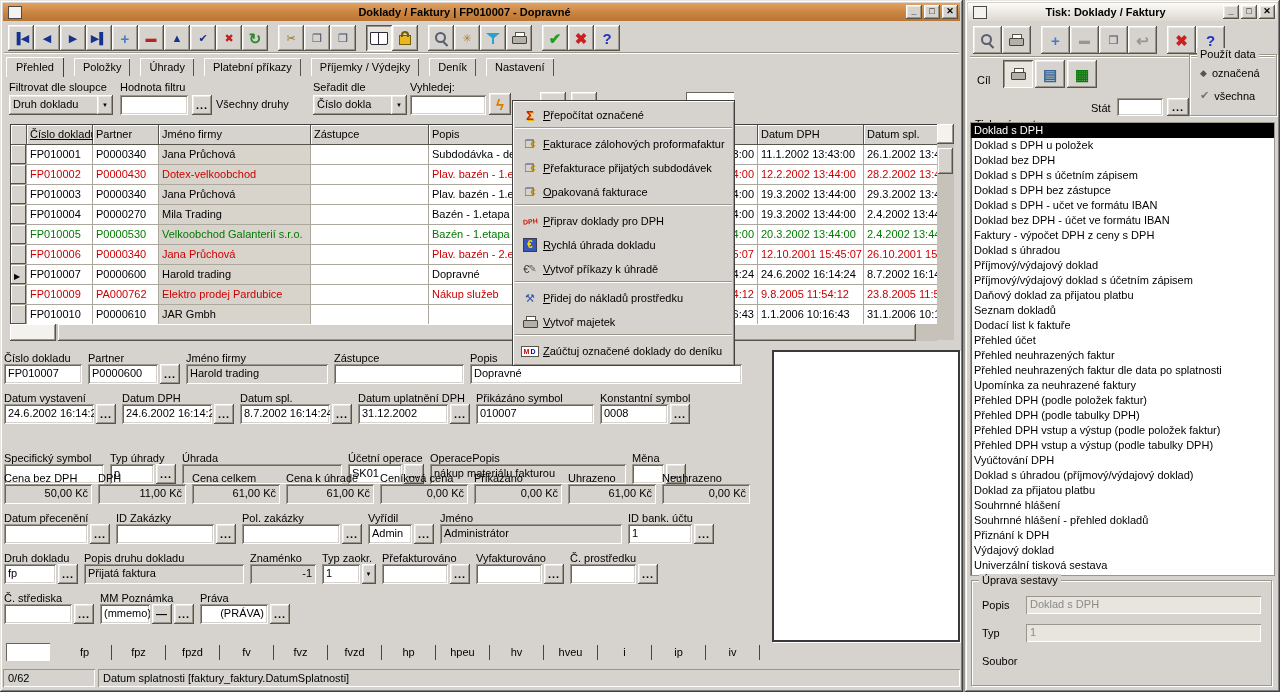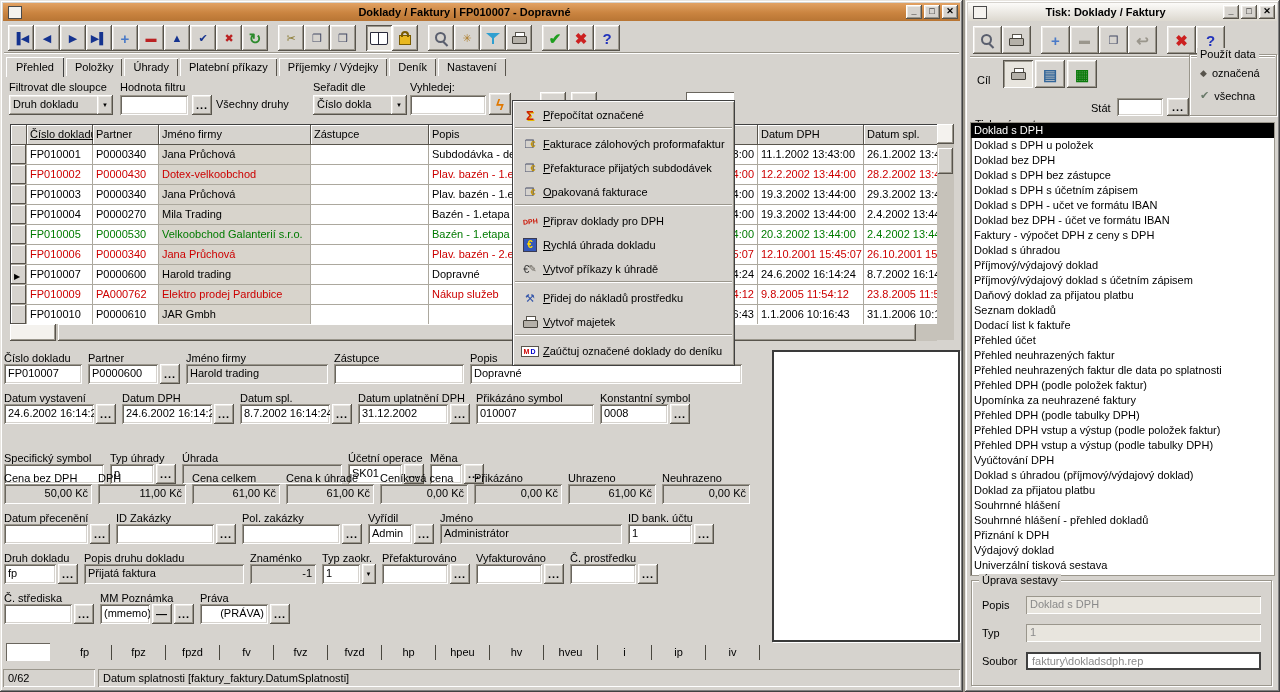--- a/index.html
+++ b/index.html
@@ -42,21 +42,21 @@
   .i-printer::after{content:"";position:absolute;left:0;top:4px;width:13px;height:6px;background:#b4b0a8;border:1px solid #44413a;border-radius:1px}
   .i-funnel{position:relative;width:16px;height:13px}
   .i-funnel::before{content:"";position:absolute;left:1px;top:1px;border-left:7px solid transparent;border-right:7px solid transparent;border-top:6px solid #2f9fd0}
   .i-funnel::after{content:"";position:absolute;left:7px;top:6px;width:2px;height:6px;background:#2f9fd0}
   .i-book{position:relative;width:16px;height:11px;background:#fff;border:1px solid #2a2a3a;border-radius:0 0 2px 2px}
   .i-book::after{content:"";position:absolute;left:7px;top:0;width:1px;height:100%;background:#2a2a3a}
   .i-lock{position:relative;width:10px;height:8px;background:#e8b820;border:1px solid #7a5c00;margin-top:4px}
   .i-lock::before{content:"";position:absolute;left:1px;top:-5px;width:4px;height:4px;border:2px solid #7a5c00;border-bottom:none;border-radius:4px 4px 0 0}
   
   .mtabs{position:absolute;left:6px;top:56px;display:flex;align-items:flex-end;height:20px}
-  .tab{padding:3px 9px 3px 9px;background:#d6d3ce;margin-right:2px;white-space:nowrap;
+  .tab{padding:3px 9px 3px 9px;background:#d6d3ce;margin-right:10px;white-space:nowrap;
        box-shadow:inset 1px 1px 0 #fff,inset -1px 0 0 #58544c,inset 0 1px 0 #fff}
   .mtabs .tab:first-child{font-weight:normal;padding:4px 10px;box-shadow:inset 1px 1px 0 #fff,inset -1px 0 0 #404040,inset 0 1px 0 #fff;position:relative;top:1px}
   
   .lab{position:absolute;white-space:nowrap}
   .combo{position:absolute;display:flex;height:20px}
   .fbox{background:#fff;box-shadow:inset 1px 1px 0 #9a968c,inset -1px -1px 0 #fff,inset 2px 2px 0 #6a665e,inset -2px -2px 0 #d6d3ce;
         padding:3px 4px 0 4px;white-space:nowrap;overflow:hidden;height:20px;box-sizing:border-box}
   .combo .fbox{flex:1}
   .cdd{width:16px;height:20px;display:flex;align-items:center;justify-content:center;font-size:6px}
   .fbtn{width:20px;height:20px;display:flex;align-items:center;justify-content:center;font-weight:bold;letter-spacing:1px;margin-left:2px}
@@ -467,20 +467,26 @@
             <div class="fbox ro"></div>
           </div>
         </div>
       <div class="fld" style="width:76px">
           <div class="flabel">Účetní operace</div>
           <div class="fctl">
             <div class="fbox">SK01</div>
             <div class="fbtn raised">...</div>
           </div>
         </div>
+      <div class="fld" style="width:196px">
+          <div class="flabel">OperacePopis</div>
+          <div class="fctl">
+            <div class="fbox ro">nákup materiálu fakturou</div>
+          </div>
+        </div>
       <div class="fld" style="width:54px">
           <div class="flabel">Měna</div>
           <div class="fctl">
             <div class="fbox"></div>
             <div class="fbtn raised">...</div>
           </div>
         </div>
     </div>
     <div class="frow" style="top:472px">
       <div class="fld" style="width:88px">
@@ -810,36 +816,36 @@
     <div class="lab" style="left:10px;top:118px">Tiskové sestavy</div>
     <div class="lab" style="left:126px;top:102px">Stát</div>
     <div class="fbox abs" style="left:152px;top:98px;width:46px;height:18px;padding-top:2px"></div>
     <div class="fbtn raised abs" style="left:200px;top:98px;width:22px;height:18px">...</div>
 
     <div class="rlist">
 
     <div class="ritem">Doklad s DPH</div>
         <div class="ritem">Doklad s DPH u položek</div>
         <div class="ritem">Doklad bez DPH</div>
+        <div class="ritem">Doklad s DPH s účetním zápisem</div>
         <div class="ritem">Doklad s DPH bez zástupce</div>
-        <div class="ritem">Doklad s DPH s účetním zápisem</div>
         <div class="ritem">Doklad s DPH - učet ve formátu IBAN</div>
         <div class="ritem">Doklad bez DPH - účet ve formátu IBAN</div>
         <div class="ritem">Faktury - výpočet DPH z ceny s DPH</div>
         <div class="ritem">Doklad s úhradou</div>
         <div class="ritem">Příjmový/výdajový doklad</div>
         <div class="ritem">Příjmový/výdajový doklad s účetním zápisem</div>
         <div class="ritem">Daňový doklad za přijatou platbu</div>
         <div class="ritem">Seznam dokladů</div>
         <div class="ritem">Dodací list k faktuře</div>
         <div class="ritem">Přehled účet</div>
         <div class="ritem">Přehled neuhrazených faktur</div>
         <div class="ritem">Přehled neuhrazených faktur dle data po splatnosti</div>
+        <div class="ritem">Upomínka za neuhrazené faktury</div>
         <div class="ritem">Přehled DPH (podle položek faktur)</div>
-        <div class="ritem">Upomínka za neuhrazené faktury</div>
         <div class="ritem">Přehled DPH (podle tabulky DPH)</div>
         <div class="ritem">Přehled DPH vstup a výstup (podle položek faktur)</div>
         <div class="ritem">Přehled DPH vstup a výstup (podle tabulky DPH)</div>
         <div class="ritem">Vyúčtování DPH</div>
         <div class="ritem">Doklad s úhradou (příjmový/výdajový doklad)</div>
         <div class="ritem">Doklad za přijatou platbu</div>
         <div class="ritem">Souhrnné hlášení</div>
         <div class="ritem">Souhrnné hlášení - přehled dokladů</div>
         <div class="ritem">Přiznání k DPH</div>
         <div class="ritem">Výdajový doklad</div>
@@ -851,17 +857,16 @@
       <div class="erow" style="margin-top:14px">
         <span class="elab">Popis</span>
         <span class="efield">Doklad s DPH</span>
       </div>
       <div class="erow">
         <span class="elab">Typ</span>
         <span class="efield">1</span>
       </div>
       <div class="erow">
         <span class="elab">Soubor</span>
-        <span class="efield file">faktury\dokladsdph.rep</span>
       </div>
     </div>
   </div>
 </div>
 
 </body></html>

